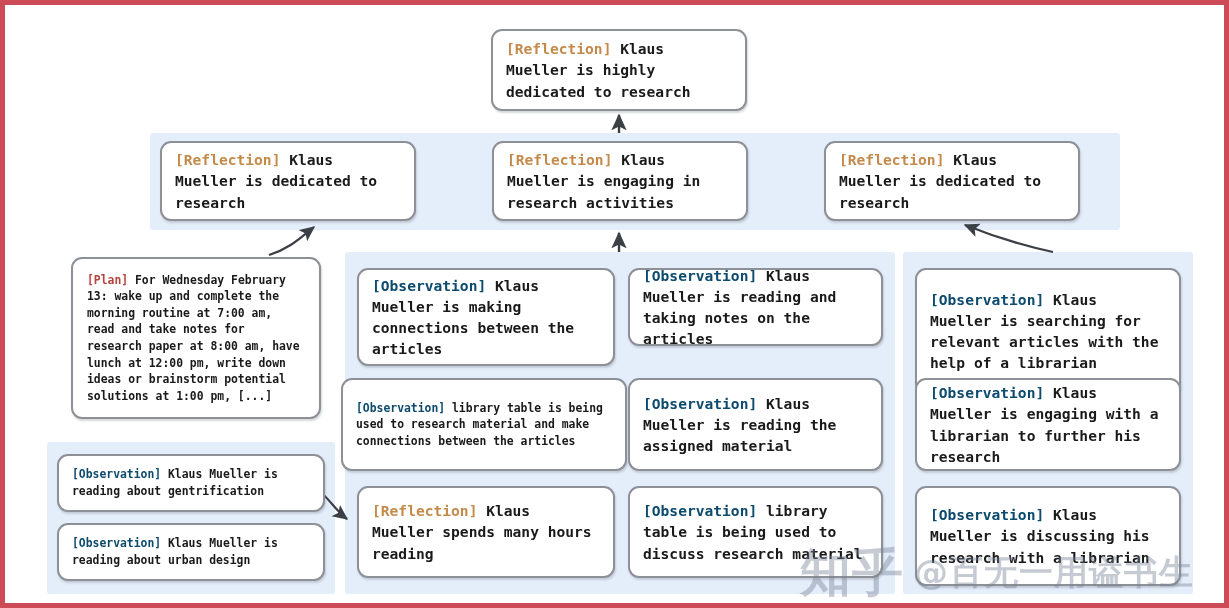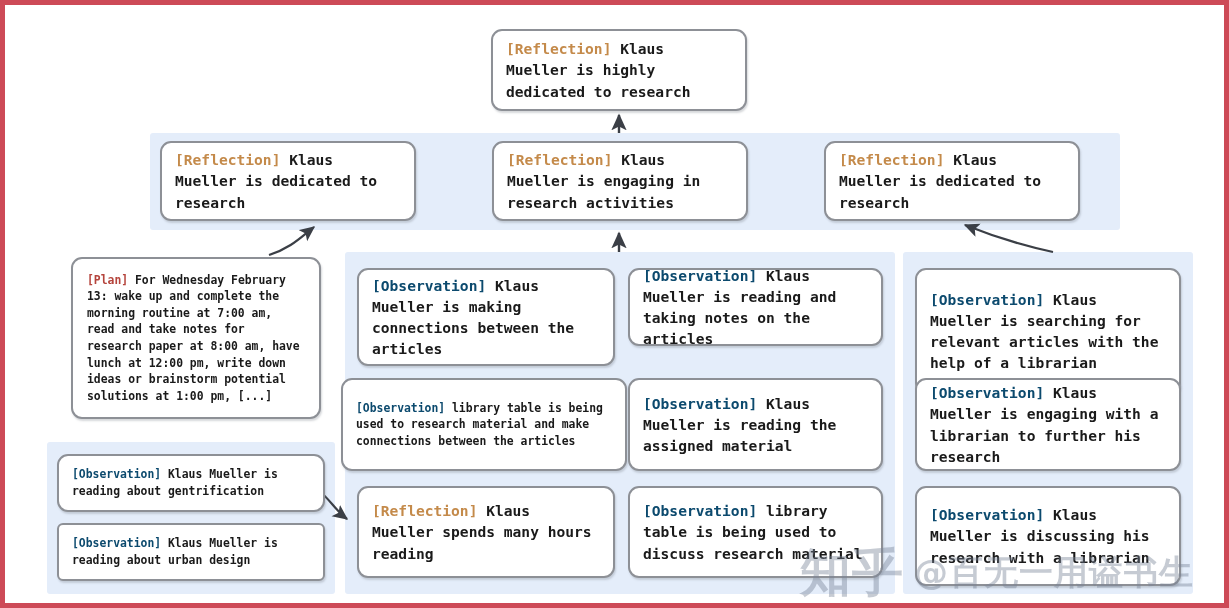--- a/index.html
+++ b/index.html
@@ -63,21 +63,21 @@
   #box-top        { left: 486px; top: 24px;  width: 256px; height: 82px; }
 
   #box-ref-left   { left: 155px; top: 136px; width: 256px; height: 80px; }
   #box-ref-mid    { left: 487px; top: 136px; width: 256px; height: 80px; }
   #box-ref-right  { left: 819px; top: 136px; width: 256px; height: 80px; }
 
   #box-plan       { left: 66px;  top: 252px; width: 250px; height: 162px;
                     align-items: center; padding: 11px 14px; }
 
   #box-obs-g1     { left: 52px;  top: 449px; width: 268px; height: 58px; }
-  #box-obs-g2     { left: 52px;  top: 518px; width: 268px; height: 58px; border-radius: 6px; }
+  #box-obs-g2     { left: 52px;  top: 518px; width: 268px; height: 58px; }
 
   #box-m1a        { left: 352px; top: 263px; width: 258px; height: 98px; }
   #box-m1b        { left: 336px; top: 373px; width: 286px; height: 93px; }
   #box-m1c        { left: 352px; top: 481px; width: 258px; height: 92px; }
 
   #box-m2a        { left: 623px; top: 263px; width: 255px; height: 78px; }
   #box-m2b        { left: 623px; top: 373px; width: 255px; height: 93px; }
   #box-m2c        { left: 623px; top: 481px; width: 255px; height: 92px; justify-content: flex-end; }
 
   #box-r1         { left: 910px; top: 263px; width: 266px; height: 126px; }

